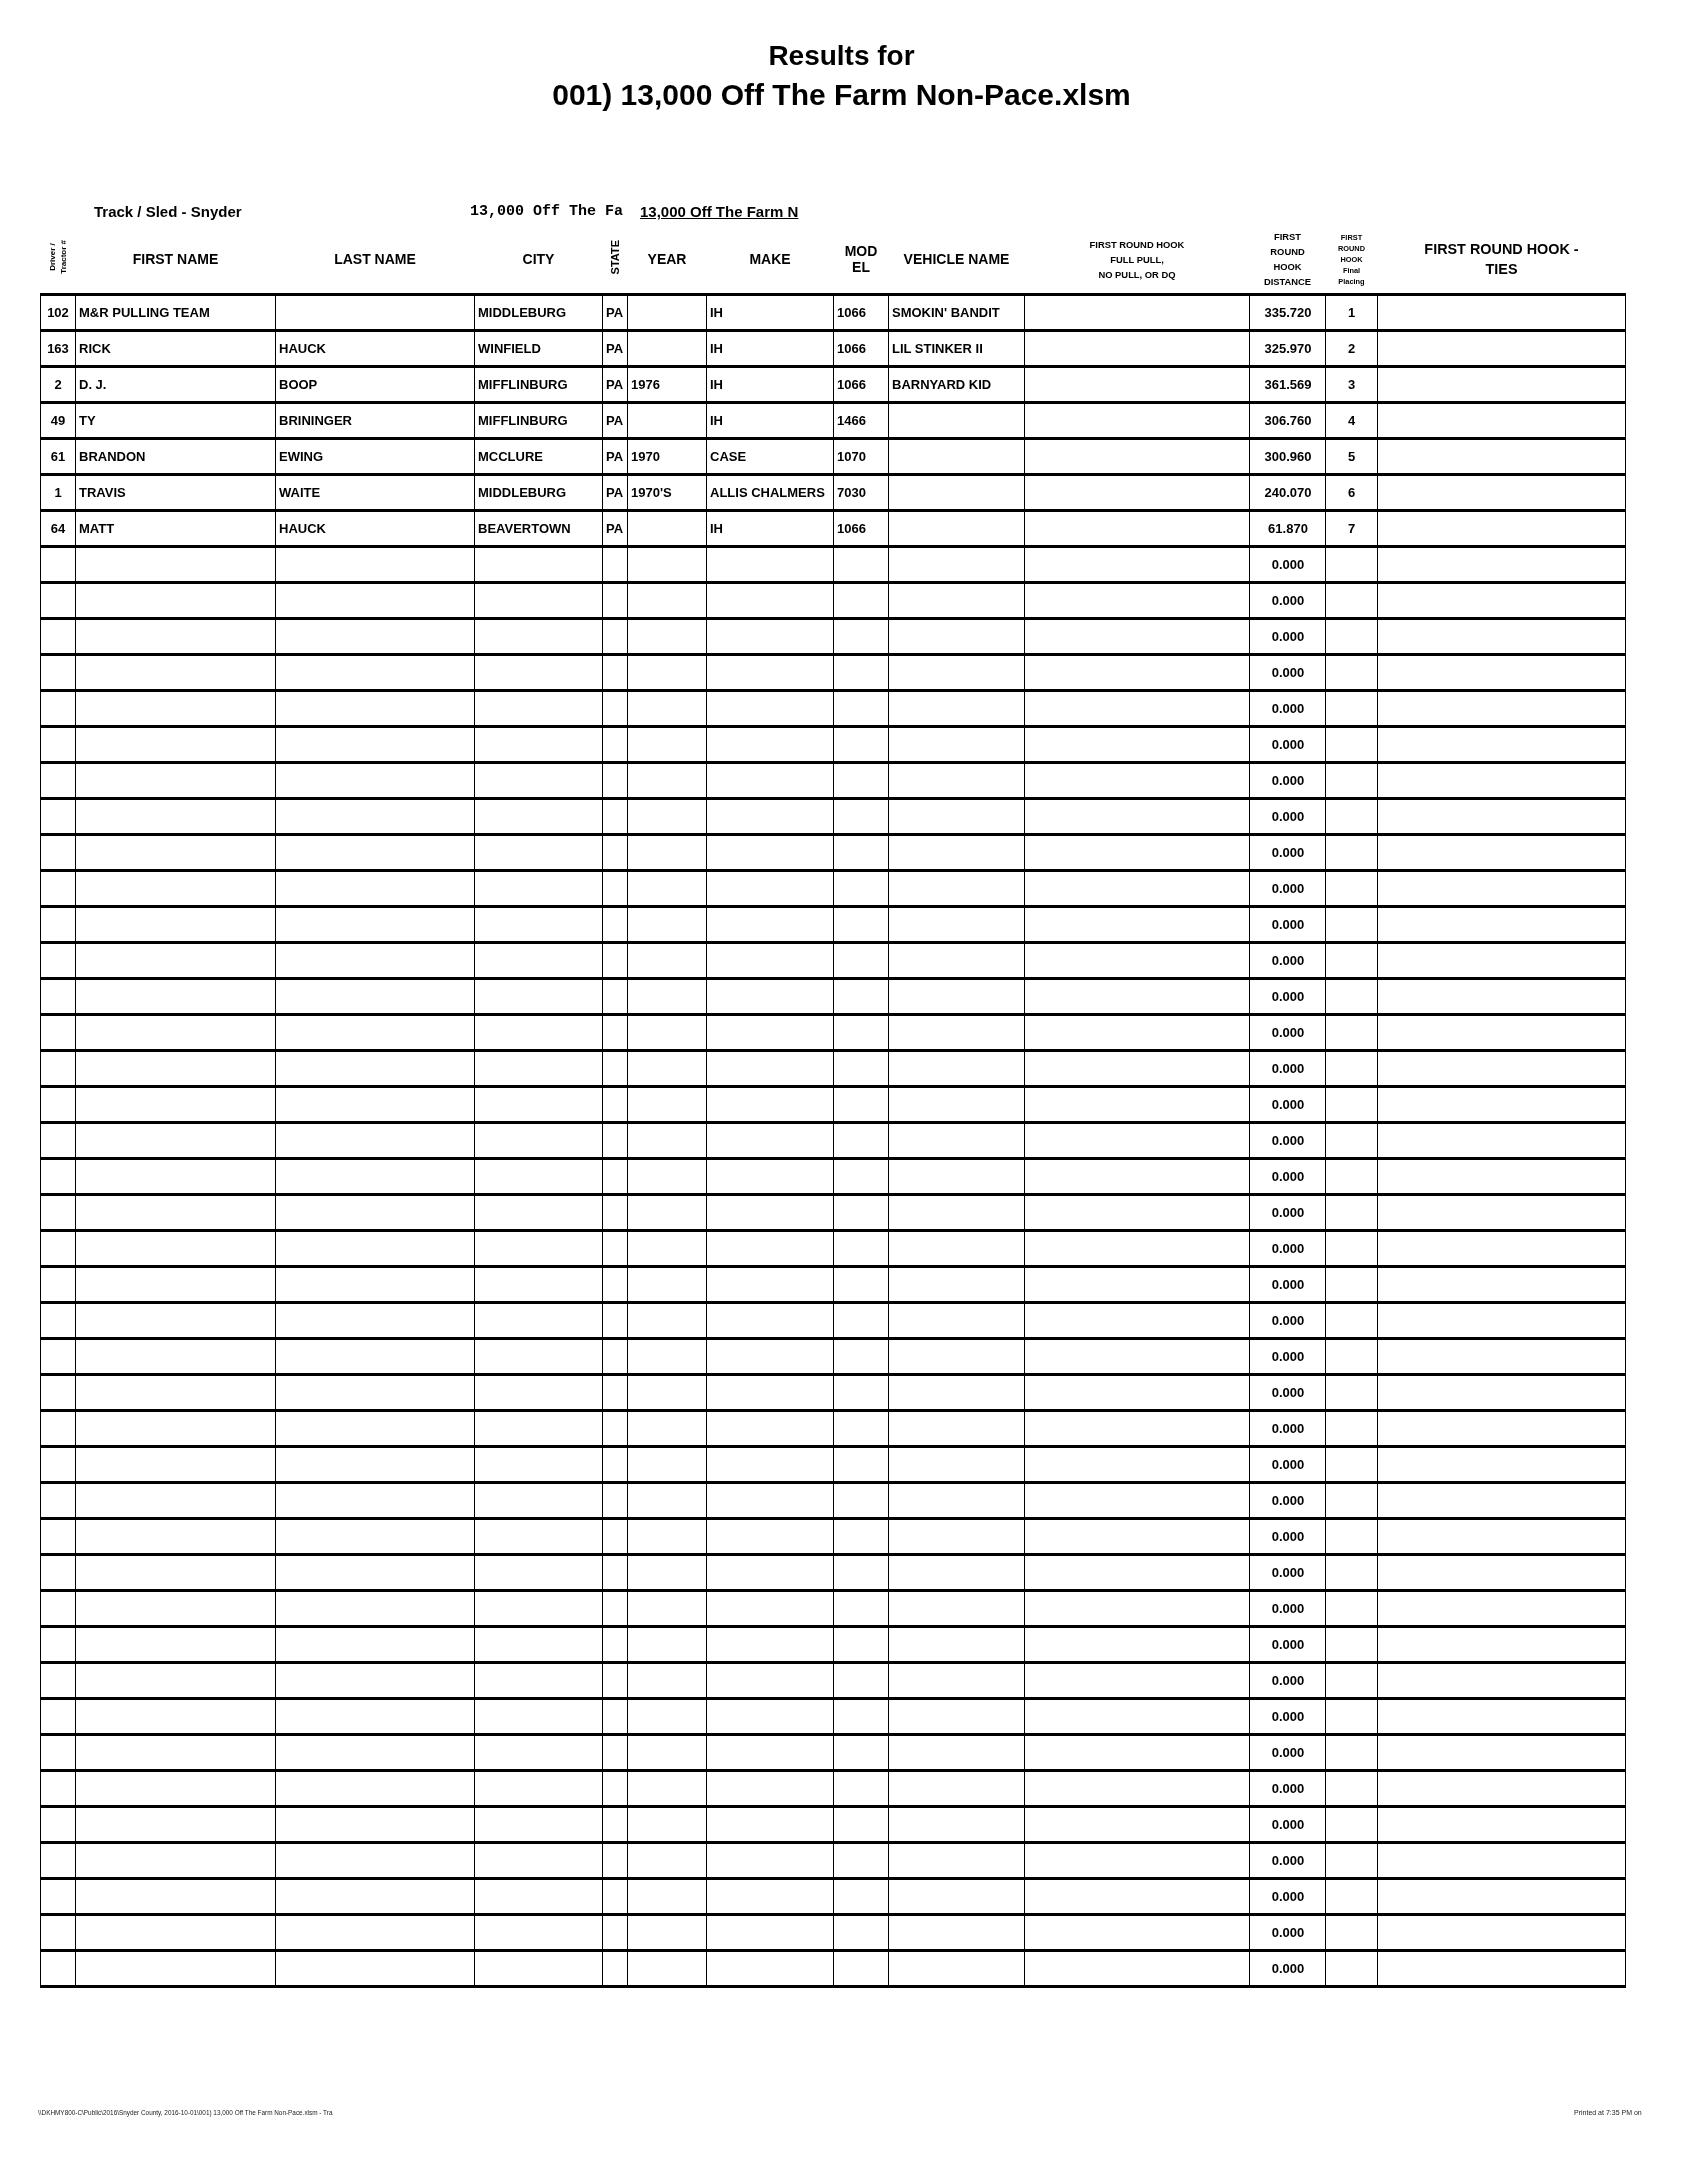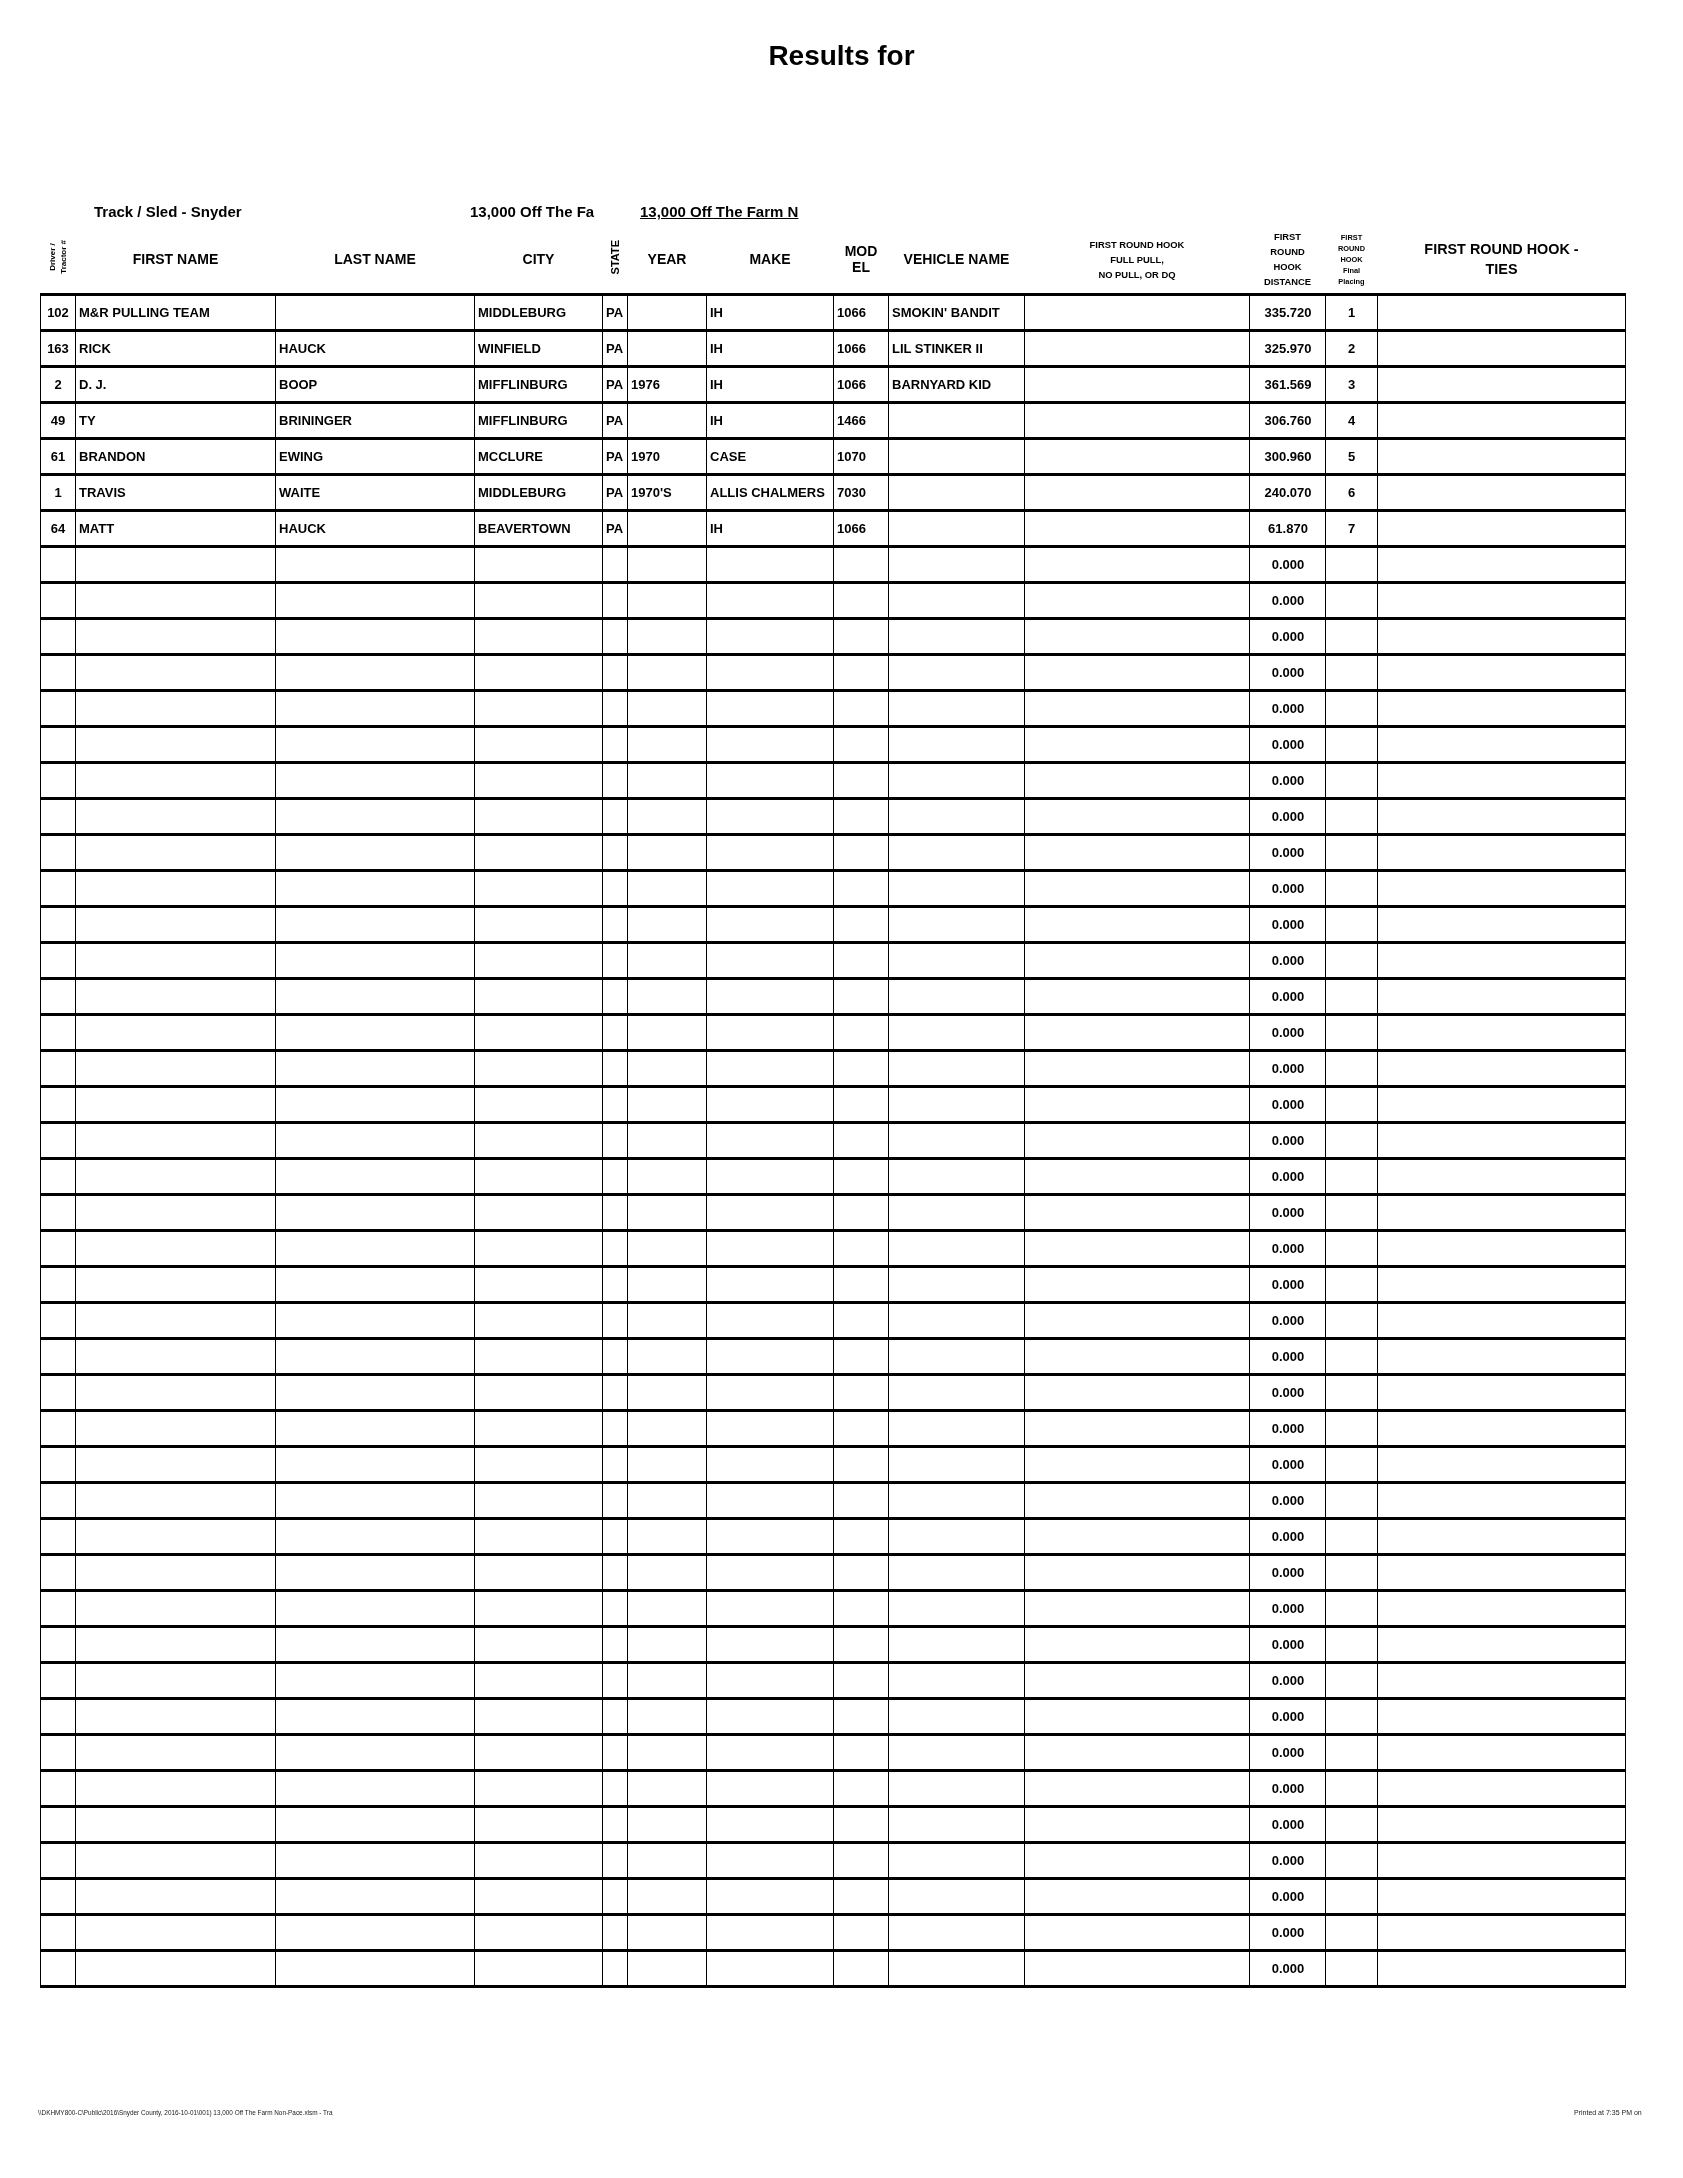--- a/index.html
+++ b/index.html
@@ -19,21 +19,21 @@
     position: absolute; top: 78px; left: 0; width: 1683px;
     text-align: center; font-size: 30px; font-weight: bold; color: #000;
   }
 
   .track-sled {
     position: absolute; top: 203px; left: 94px;
     font-size: 15px; font-weight: bold; white-space: nowrap;
   }
   .class-cell-1 {
     position: absolute; top: 203px; left: 470px; width: 168px;
-    font-size: 15px; font-weight: bold; white-space: nowrap; overflow: hidden;
+    font-size: 15px; font-weight: bold; white-space: nowrap; overflow: hidden; font-family: Liberation Mono, monospace;
   }
   .class-cell-2 {
     position: absolute; top: 203px; left: 640px; width: 213px;
     font-size: 15px; font-weight: bold; white-space: nowrap; overflow: hidden; text-decoration: underline;
   }
 
   table.results {
     position: absolute; left: 40px; top: 226px;
     width: 1584px; border-collapse: collapse; table-layout: fixed;
   }
@@ -76,20 +76,21 @@
     position: absolute; top: 2109px; left: 1574px;
     font-size: 7px; color: #222; white-space: nowrap;
   }
 </style>
 </head>
 <body>
 
 <div class="page">
 
   <div class="title1">Results for</div>
+  <div class="title2">001) 13,000 Off The Farm Non-Pace.xlsm</div>
 
   <div class="track-sled">Track / Sled - Snyder</div>
   <div class="class-cell-1">13,000 Off The Fa</div>
   <div class="class-cell-2">13,000 Off The Farm N</div>
 
   <table class="results">
     <colgroup>
       <col style="width:35px">
         <col style="width:200px">
         <col style="width:199px">

